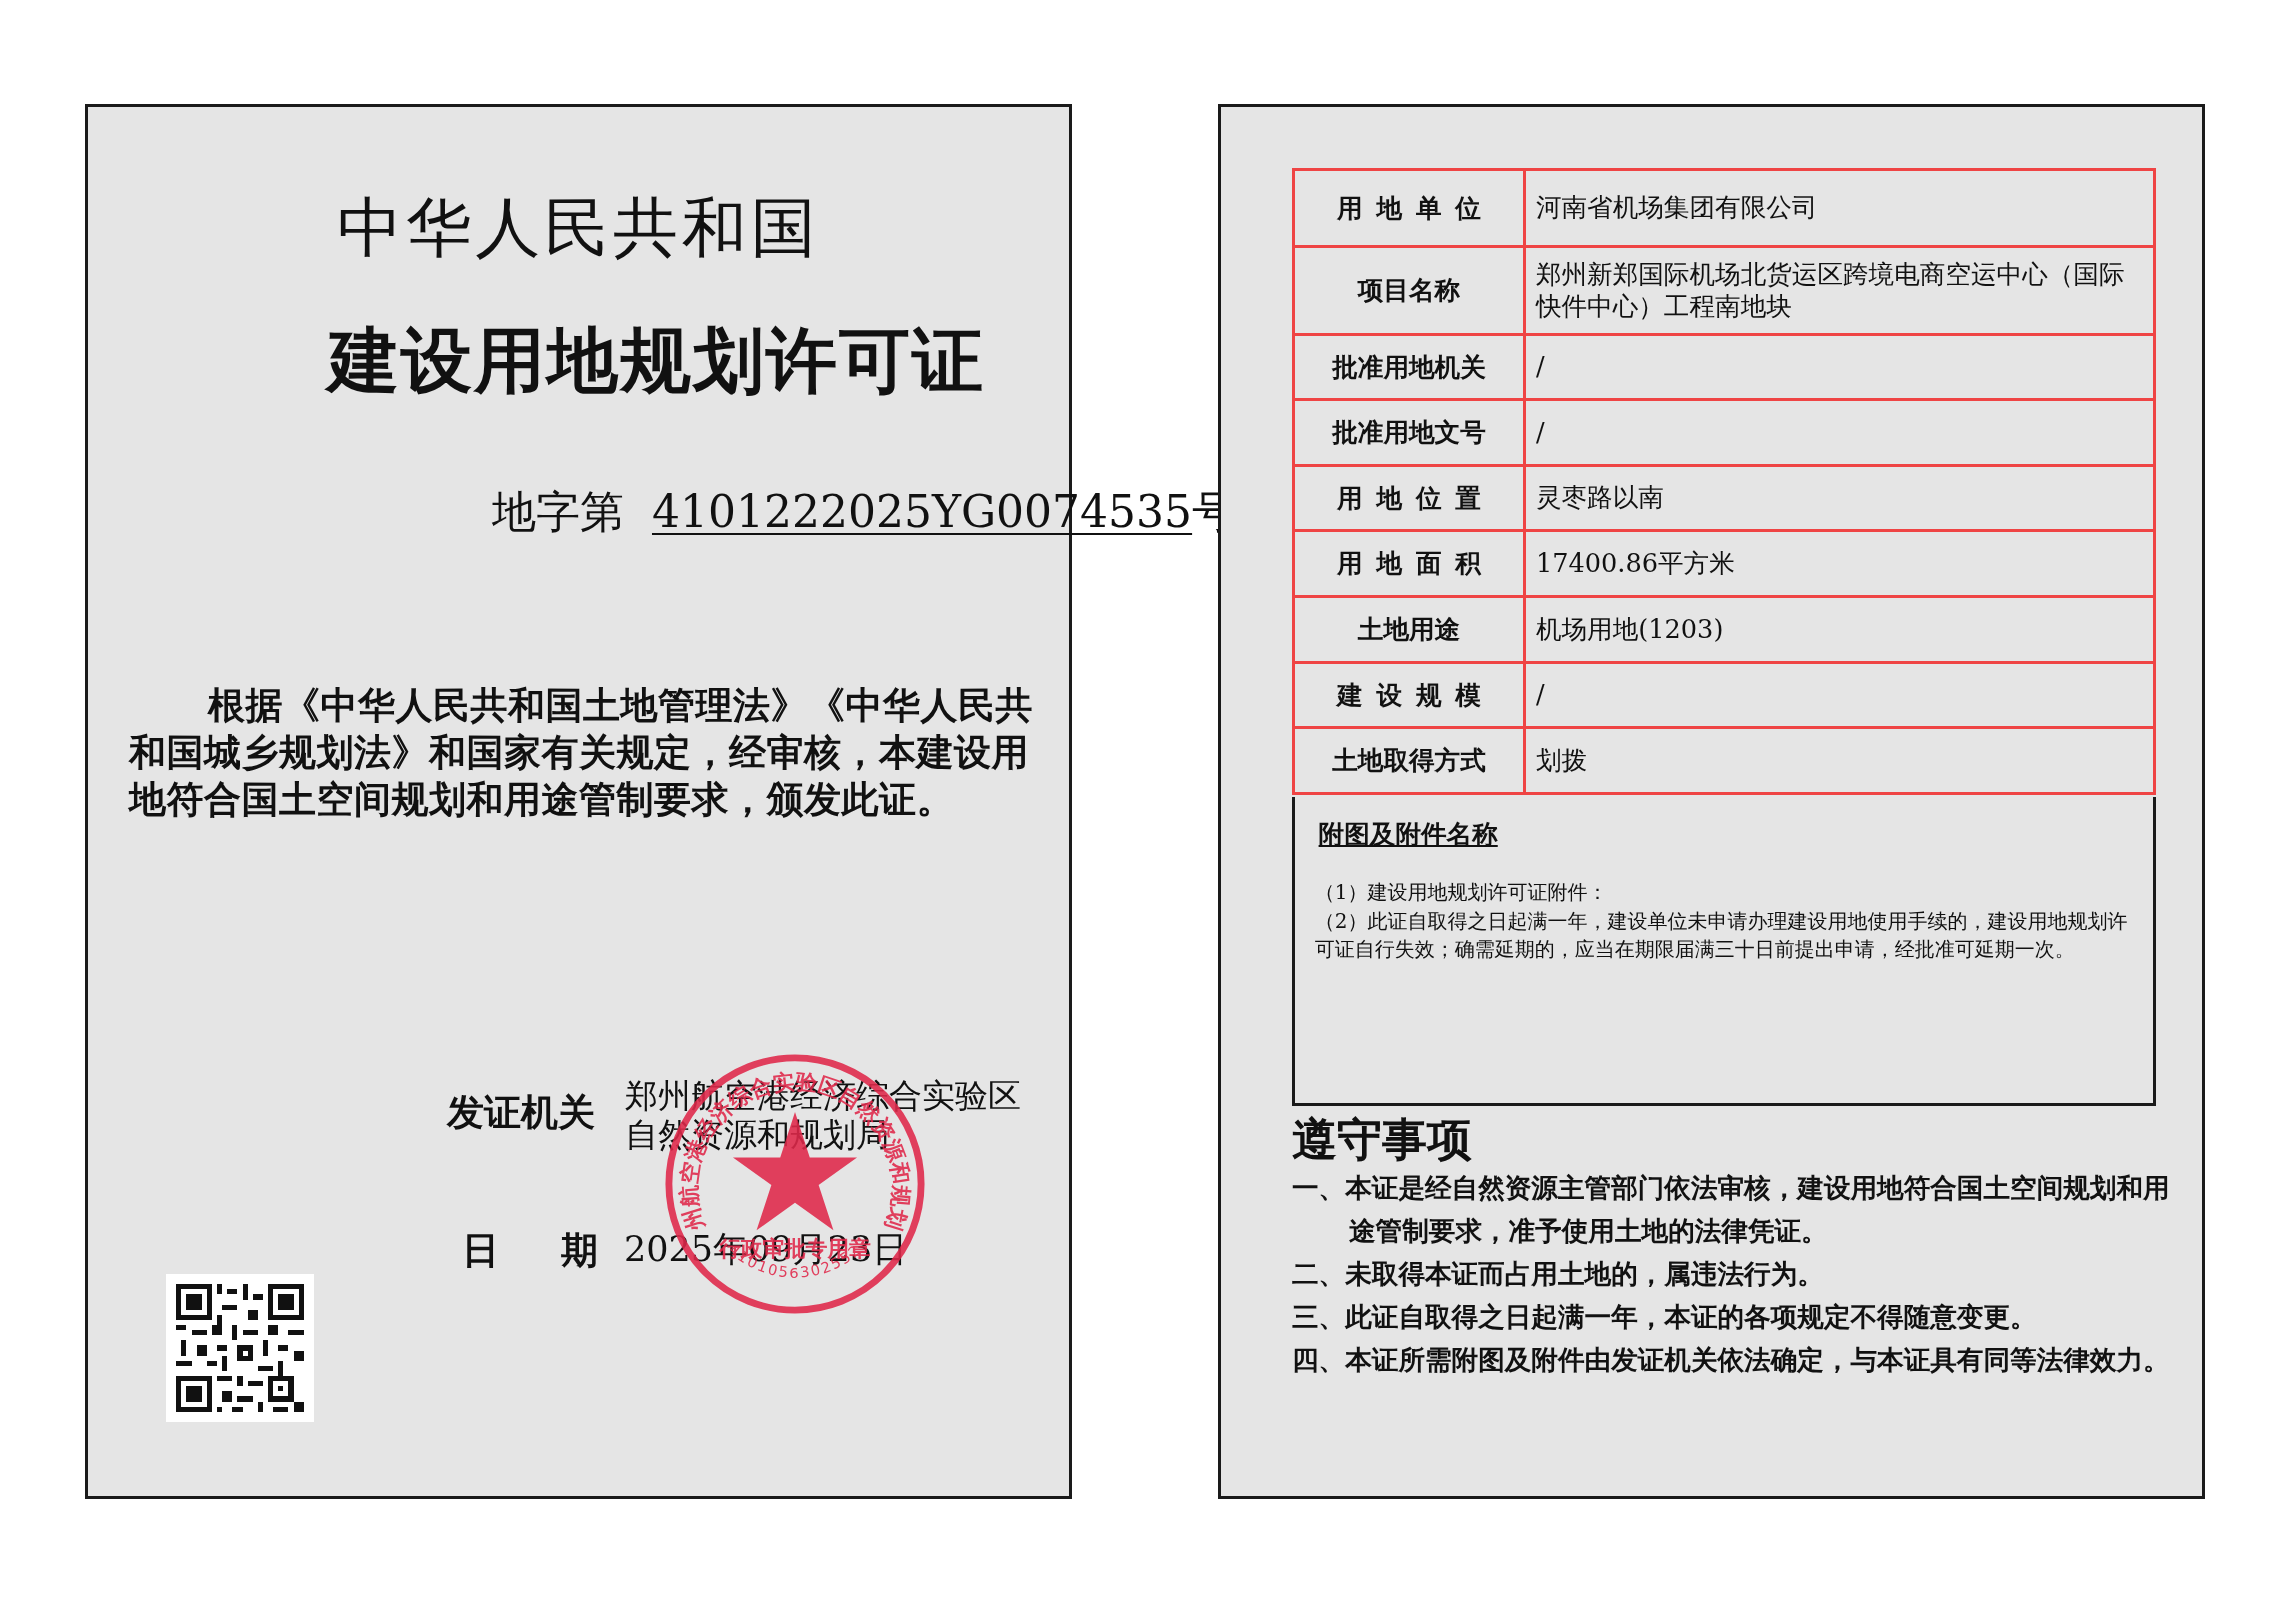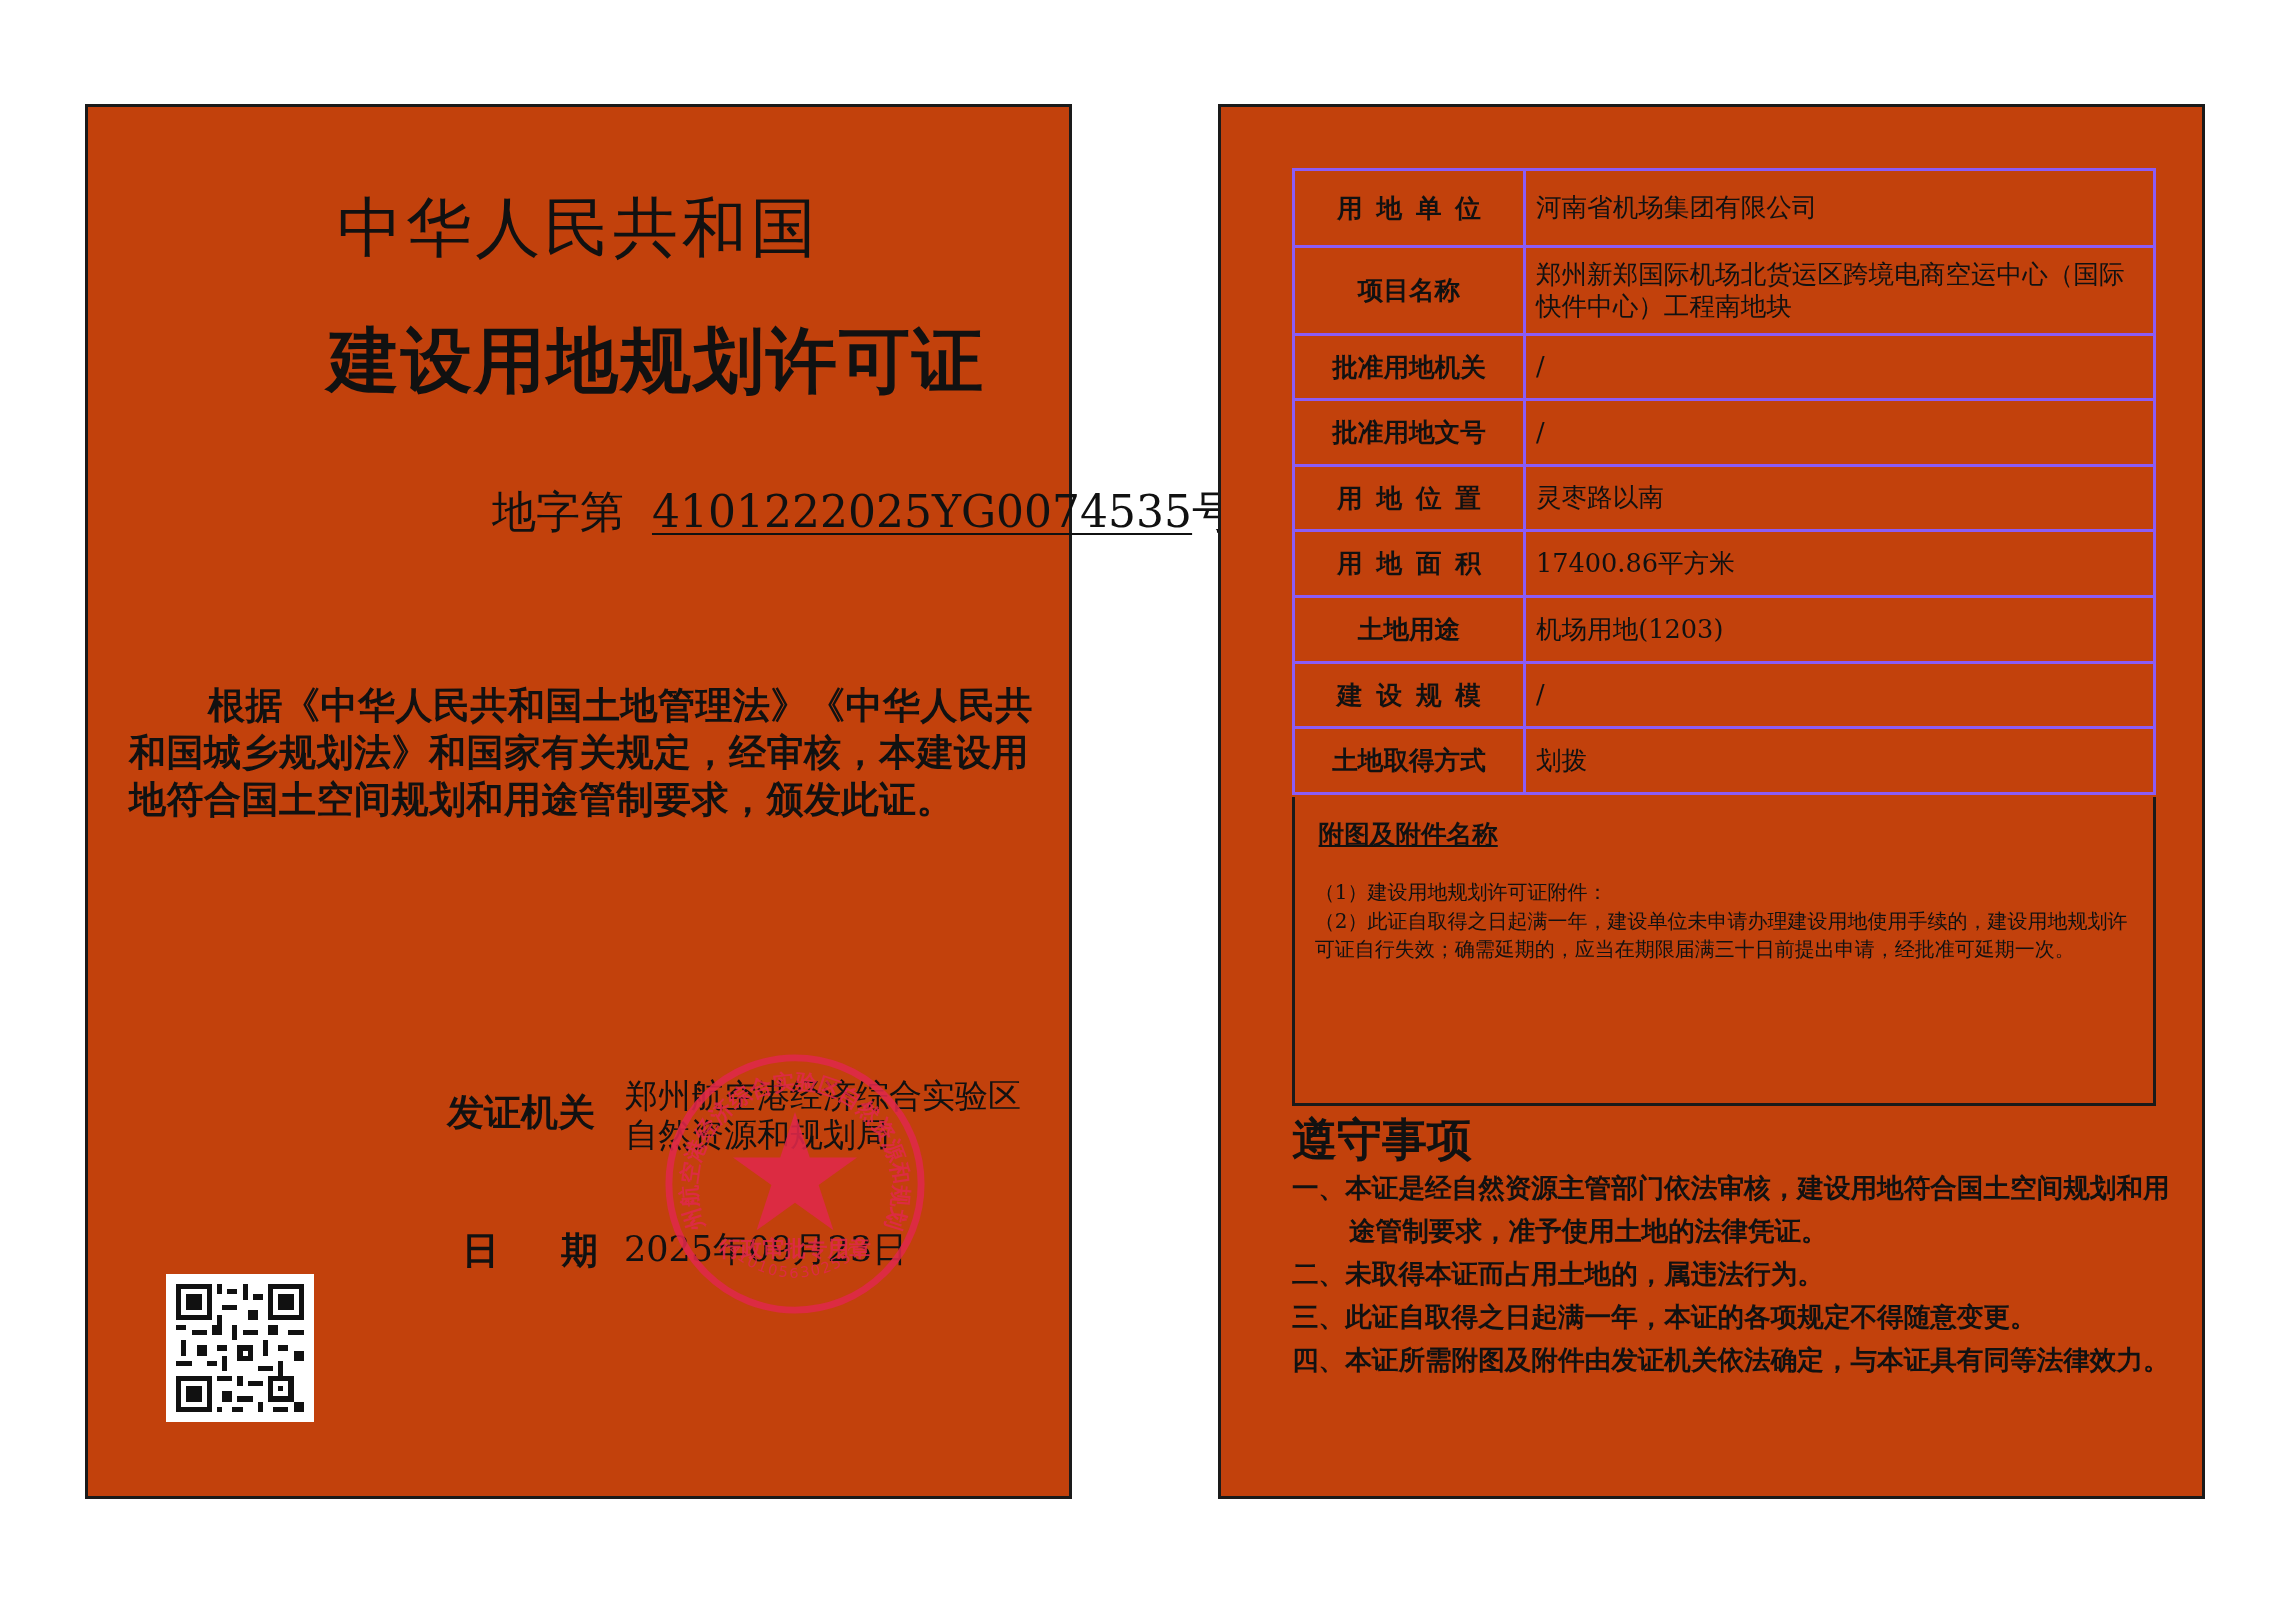--- a/index.html
+++ b/index.html
@@ -1,18 +1,18 @@
 <!DOCTYPE html>
 <html><head>
 <meta charset="utf-8">
 <style>
   html, body { margin:0; padding:0; }
   body { width:2294px; height:1614px; background:#ffffff; position:relative; overflow:hidden;
          font-family: "DejaVu Serif", "Liberation Serif", serif; color:#111; }
-  .panel { position:absolute; top:104px; width:981px; height:1389px; background:#c2410c;
+  .panel { position:absolute; top:104px; width:981px; height:1389px; background:#e5e5e5;
            border:3px solid #1a1a1a; box-sizing:content-box; }
   #left { left:85px; }
   #right { left:1218px; }
 
   .abs { position:absolute; white-space:nowrap; }
   .sans { font-family: "DejaVu Sans", "Liberation Sans", sans-serif; }
   .serif { font-family: "DejaVu Serif", "Liberation Serif", serif; }
 
   
   #country { top:77px; left:0; width:981px; text-align:center; font-size:65px; letter-spacing:3.9px; font-weight:300; }
@@ -22,21 +22,21 @@
   #body-text { top:575px; left:41px; width:926px; font-size:37px; line-height:47px; white-space:normal; font-weight:bold; letter-spacing:0.5px; }
   #issuer-label { top:981px; left:359px; font-size:37px; font-weight:bold; }
   #issuer { top:969px; left:537px; font-size:33px; line-height:39px; }
   #date-label { top:1119px; left:374px; font-size:37px; font-weight:bold; word-spacing:49px; }
   #date-val { top:1119px; left:536px; font-size:35px; }
   #seal { position:absolute; left:574px; top:944px; width:266px; height:266px; }
   #qr { position:absolute; left:78px; top:1167px; width:148px; height:148px; background:#fff; }
 
   
   #info-table { position:absolute; left:71px; top:61px; width:864px; border-collapse:collapse; }
-  #info-table td { border:3px solid #8b5cf6; padding:0; vertical-align:middle; }
+  #info-table td { border:3px solid #ef4444; padding:0; vertical-align:middle; }
   #info-table td.k { width:228px; text-align:center; font-family:"DejaVu Sans","Liberation Sans",sans-serif; font-weight:bold; font-size:25.6px; }
   #info-table td.v { padding-left:9.9px; font-size:25.6px; line-height:31.5px; }
   .spaced { letter-spacing:13.8px; margin-right:-13.8px; }
   #attach { position:absolute; left:71px; top:690px; width:858px; height:306px; border:3px solid #1a1a1a; border-top:none; }
   #attach-title { top:19.7px; left:23.6px; font-size:25.6px; font-weight:bold;text-decoration:underline; }
   #attach-lines { top:81px; left:19.7px; width:827px; white-space:normal; font-size:20px; line-height:28.6px; }
   #notes-title { top:1003px; left:71px; font-size:45px; font-weight:bold; }
   #notes { position:absolute; top:1059px; left:71px; width:887px; font-size:26.6px; line-height:43px; font-weight:bold; }
   .note { padding-left:57px; text-indent:-57px; }
 </style>

